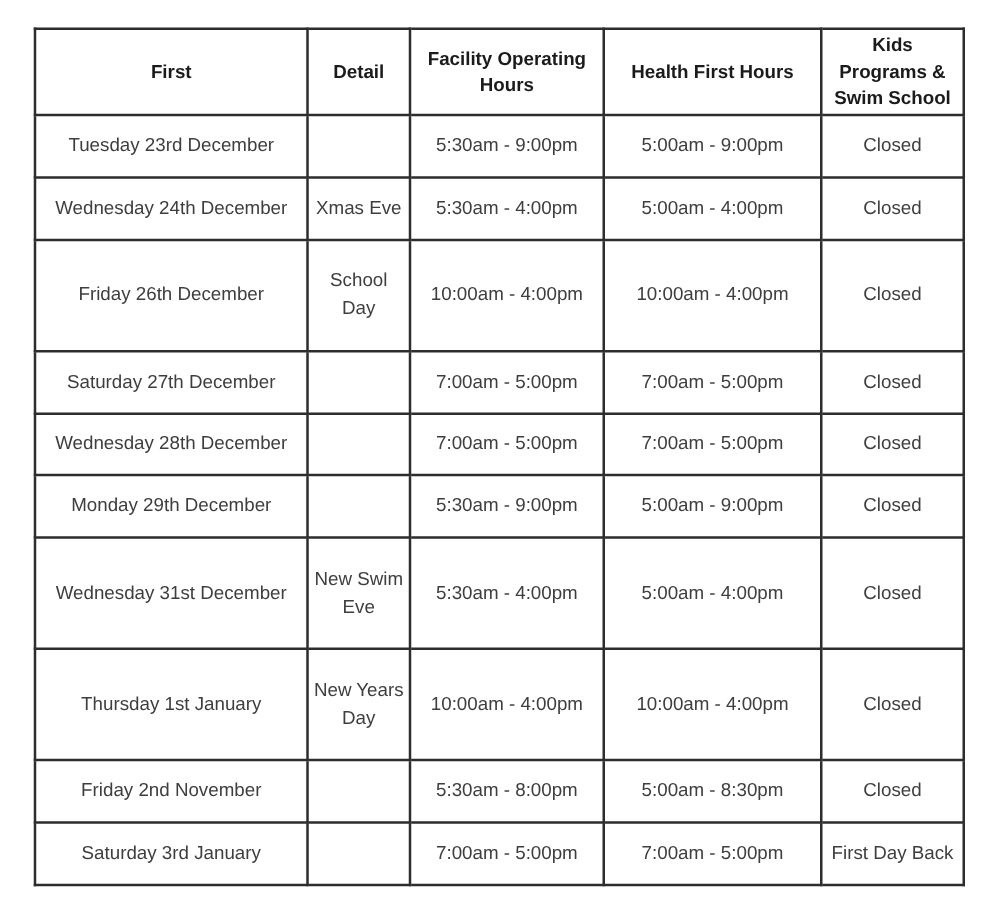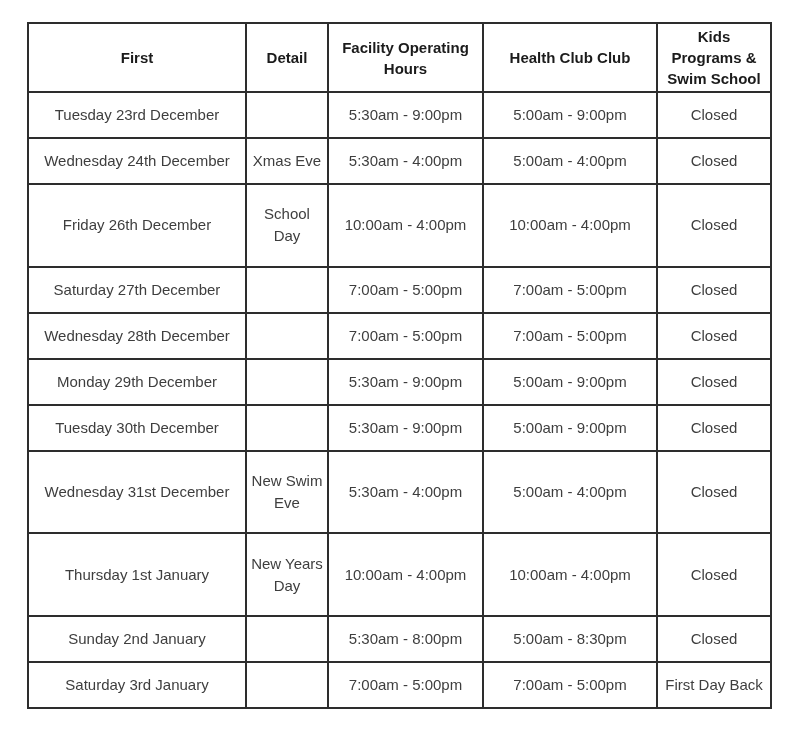--- a/index.html
+++ b/index.html
@@ -66,21 +66,21 @@
       <col class="c-detail">
       <col class="c-facility">
       <col class="c-health">
       <col class="c-kids">
     </colgroup>
     <thead>
       <tr>
         <th>First</th>
         <th>Detail</th>
         <th>Facility Operating Hours</th>
-        <th>Health Club Club</th>
+        <th>Health First Hours</th>
         <th>Kids Programs &amp; Swim School</th>
       </tr>
     </thead>
     <tbody>
         <tr>
           <td>Tuesday 23rd December</td>
           <td></td>
           <td>5:30am - 9:00pm</td>
           <td>5:00am - 9:00pm</td>
           <td>Closed</td>
@@ -114,42 +114,35 @@
           <td>Closed</td>
         </tr>
         <tr>
           <td>Monday 29th December</td>
           <td></td>
           <td>5:30am - 9:00pm</td>
           <td>5:00am - 9:00pm</td>
           <td>Closed</td>
         </tr>
         <tr>
-          <td>Tuesday 30th December</td>
-          <td></td>
-          <td>5:30am - 9:00pm</td>
-          <td>5:00am - 9:00pm</td>
-          <td>Closed</td>
-        </tr>
-        <tr>
           <td>Wednesday 31st December</td>
           <td>New Swim Eve</td>
           <td>5:30am - 4:00pm</td>
           <td>5:00am - 4:00pm</td>
           <td>Closed</td>
         </tr>
         <tr>
           <td>Thursday 1st January</td>
           <td>New Years Day</td>
           <td>10:00am - 4:00pm</td>
           <td>10:00am - 4:00pm</td>
           <td>Closed</td>
         </tr>
         <tr>
-          <td>Sunday 2nd January</td>
+          <td>Friday 2nd November</td>
           <td></td>
           <td>5:30am - 8:00pm</td>
           <td>5:00am - 8:30pm</td>
           <td>Closed</td>
         </tr>
         <tr>
           <td>Saturday 3rd January</td>
           <td></td>
           <td>7:00am - 5:00pm</td>
           <td>7:00am - 5:00pm</td>

